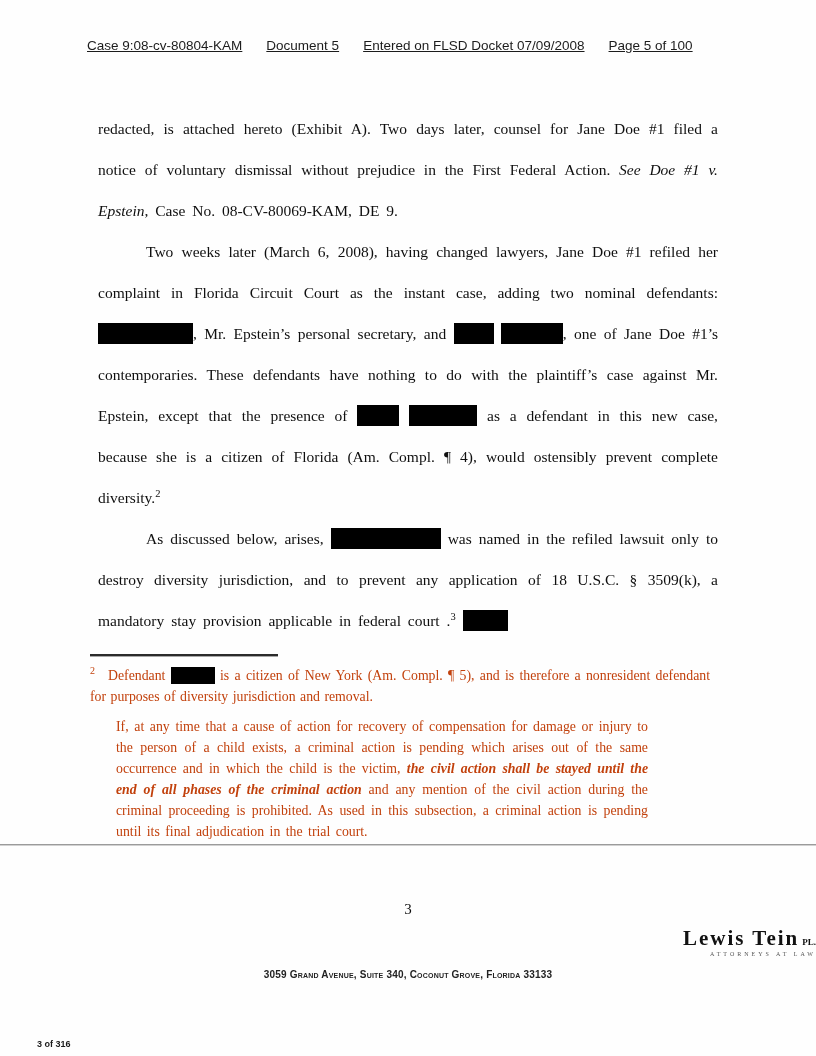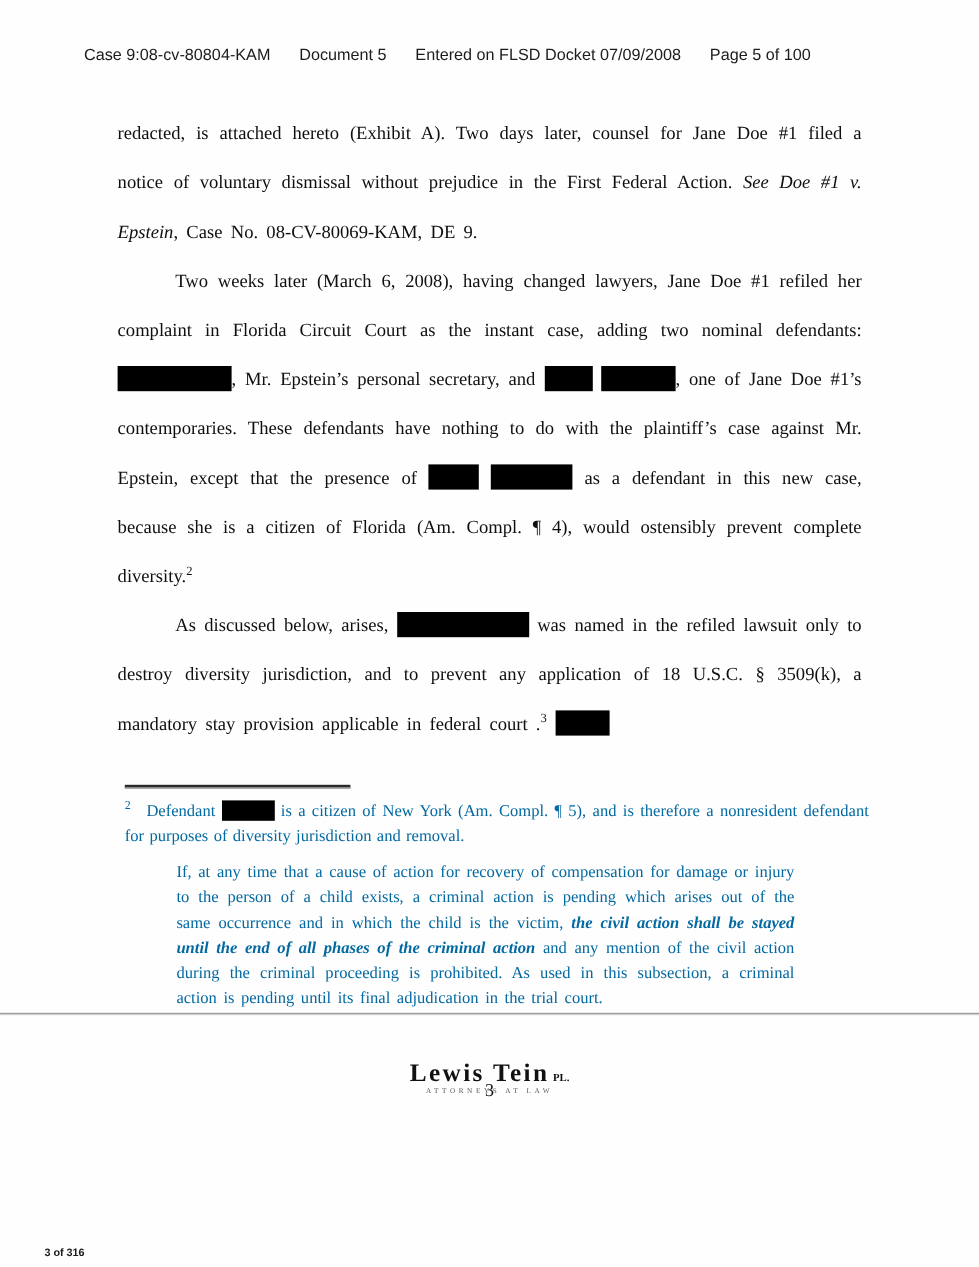--- a/index.html
+++ b/index.html
@@ -11,34 +11,35 @@
     background: #fefefe;
     overflow: hidden;
     font-family: "Liberation Serif", serif;
     color: #0f0f0f;
   }
 
   
   .header {
     position: absolute;
     top: 38px;
-    left: 70px;
+    left: 87px;
     width: 690px;
     display: flex;
     gap: 24px;
     white-space: nowrap;
     font-family: "Liberation Sans", sans-serif;
     font-size: 13.5px;
     color: #1c1c1c;
+    text-decoration: underline;
   }
 
   
   .main {
     position: absolute;
-    top: 91px;
+    top: 108px;
     left: 98px;
     width: 620px;
     font-size: 15.5px;
     line-height: 41px;
     text-align: justify;
     word-spacing: 3px;
   }
   .para { margin: 0; }
   .para.indent { text-indent: 48px; }
   .cite-italic { font-style: italic; }
@@ -55,37 +56,37 @@
   .w68 { width: 68px; }  .w110 { width: 110px; }
   .w45 { width: 45px; }
   .rdx-sm { height: 17px; vertical-align: -4px; width: 44px; }
 
   .sup { vertical-align: super; font-size: 10.5px; line-height: 0; }
 
   
   .footnotes {
     position: absolute;
     top: 654px;
-    left: 104px;
+    left: 90px;
     width: 620px;
     font-size: 13.8px;
-    color: #0369a1;
+    color: #c2410c;
   }
   .fn-rule {
     width: 188px;
     height: 2px;
     background: #2b2b2b;
     border-bottom: 1px solid #a8a8a8;
     margin-bottom: 9px;
   }
   .fn { margin: 0; line-height: 20.5px; text-align: justify; word-spacing: 1px; }
   .fn-3 { margin-top: 20px; }
   .fnm { vertical-align: super; font-size: 10px; line-height: 0; margin-right: 13px; }
   .quote {
-    margin: 9px 62px 0 43px;
+    margin: 9px 62px 0 26px;
     line-height: 21px;
     text-align: justify;
     word-spacing: 2px;
   }
   .quote-em { font-weight: bold; font-style: italic; }
 
   
   .scan-line {
     position: absolute;
     left: 0;
@@ -100,24 +101,24 @@
   .page-num {
     position: absolute;
     top: 901px;
     left: 0;
     width: 100%;
     text-align: center;
     font-size: 15px;
   }
   .firm {
     position: absolute;
-    top: 884px;
+    top: 928px;
     left: 0;
     width: 100%;
-    text-align: center;
+    text-align: right;
     line-height: 1;
   }
   .firm-name {
     font-weight: bold;
     font-size: 21px;
     letter-spacing: 2px;
     color: #111;
   }
   .firm-suffix {
     font-size: 9px;
@@ -181,16 +182,17 @@
 
   <div class="scan-line"></div>
 
   <div class="page-num">3</div>
 
   <div class="firm">
     <div><span class="firm-name">Lewis Tein</span><span class="firm-suffix">PL.</span></div>
     <div class="firm-tagline">ATTORNEYS AT LAW</div>
   </div>
 
+  <div class="address">3059 Grand Avenue, Suite 340, Coconut Grove, Florida 33133</div>
 
   <div class="stamp">3 of 316</div>
 
 </div>
 
 </body></html>

